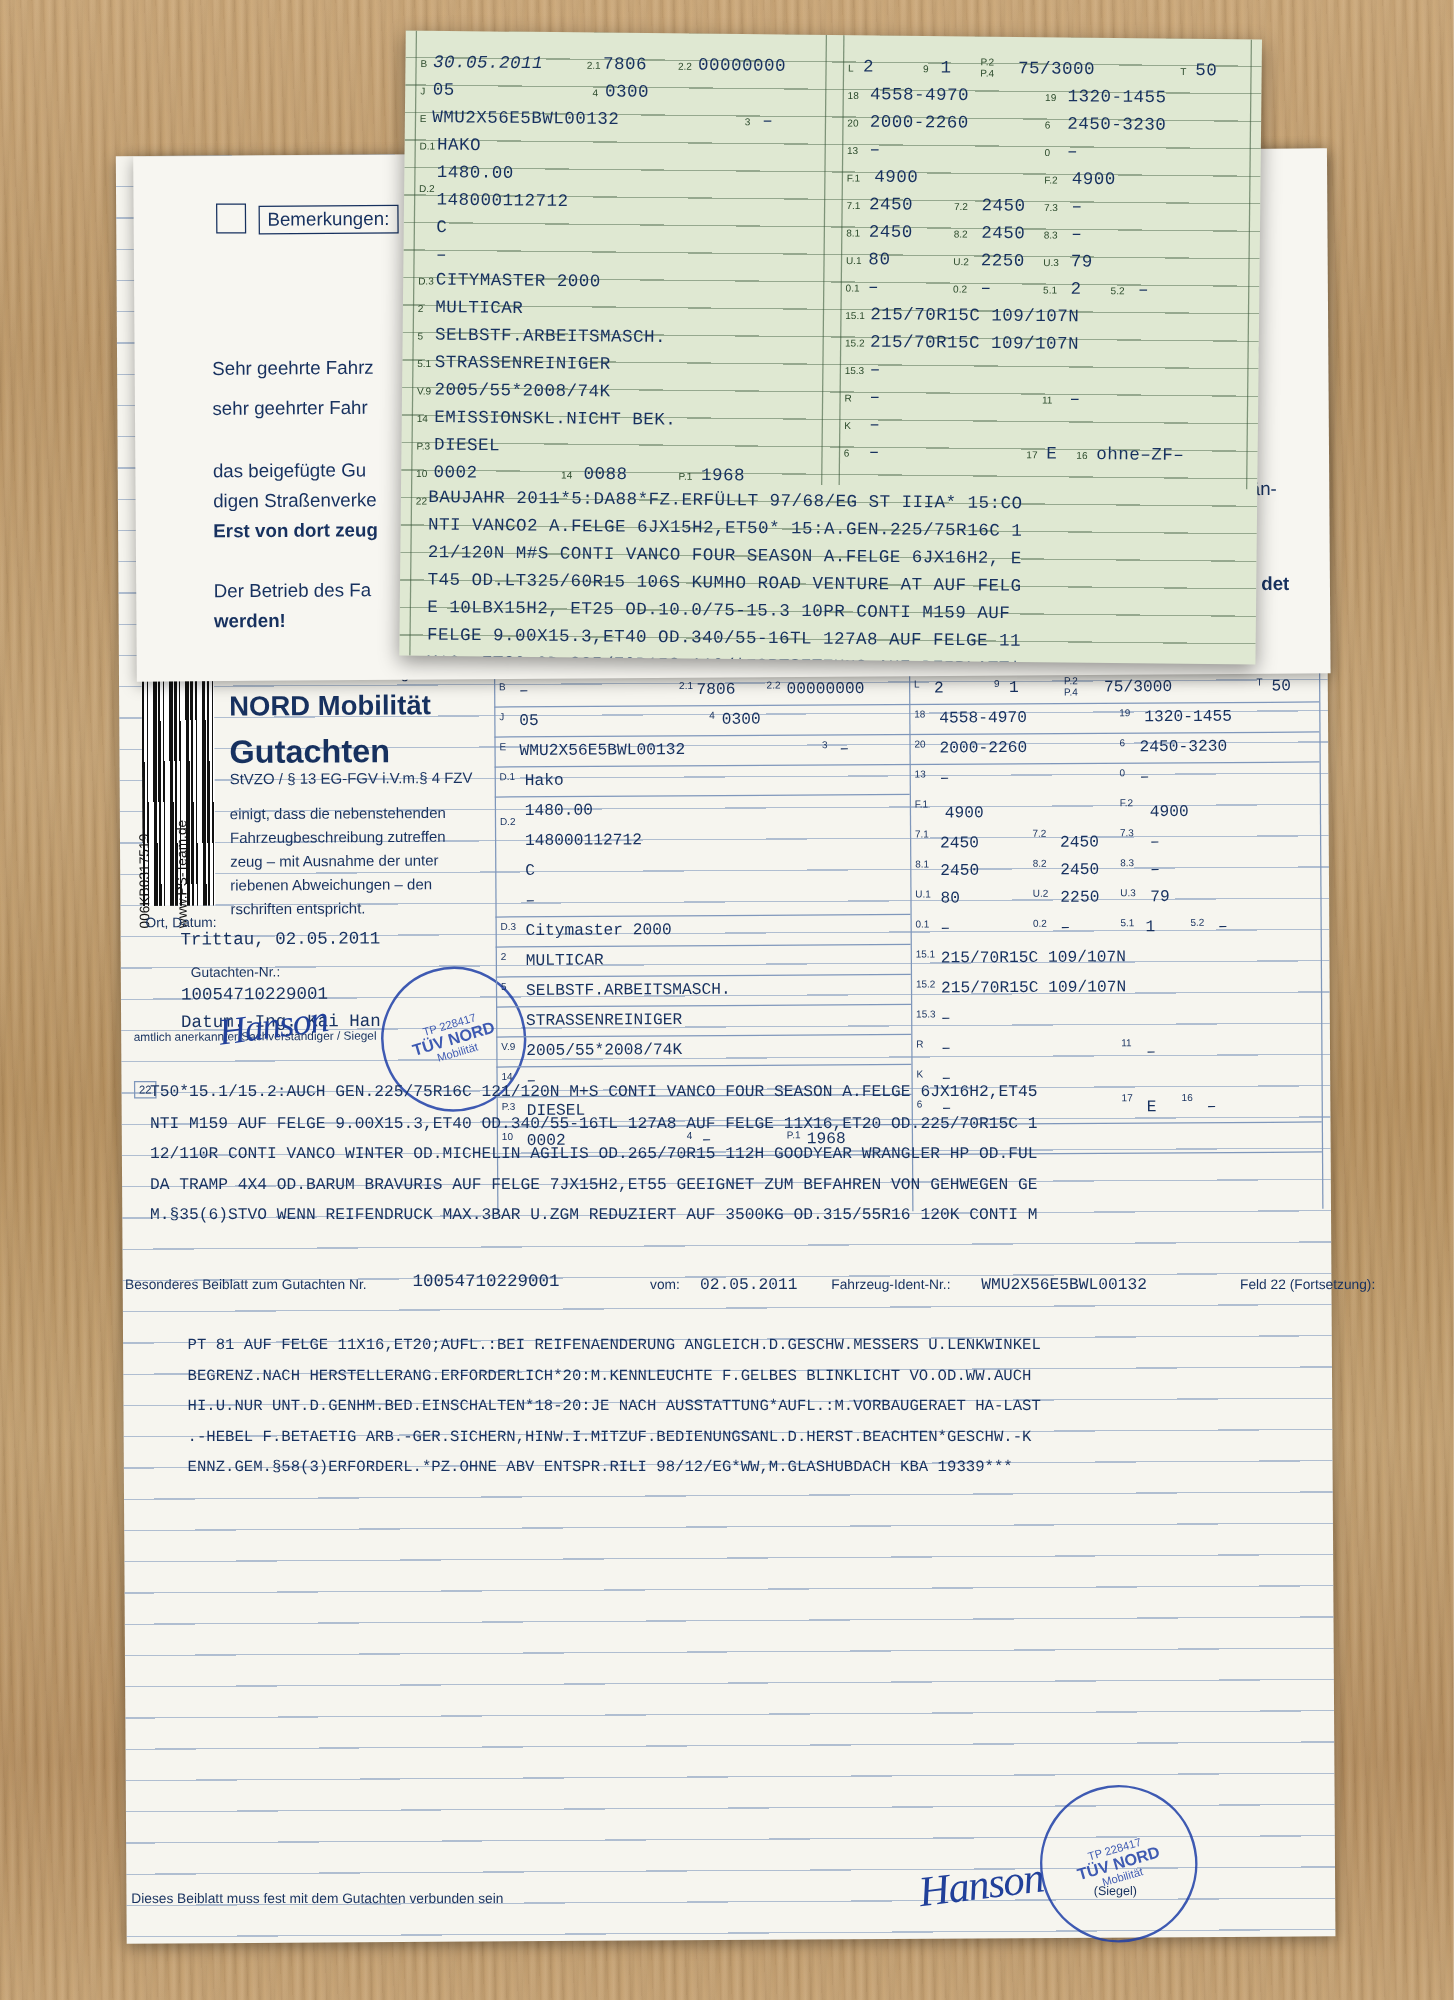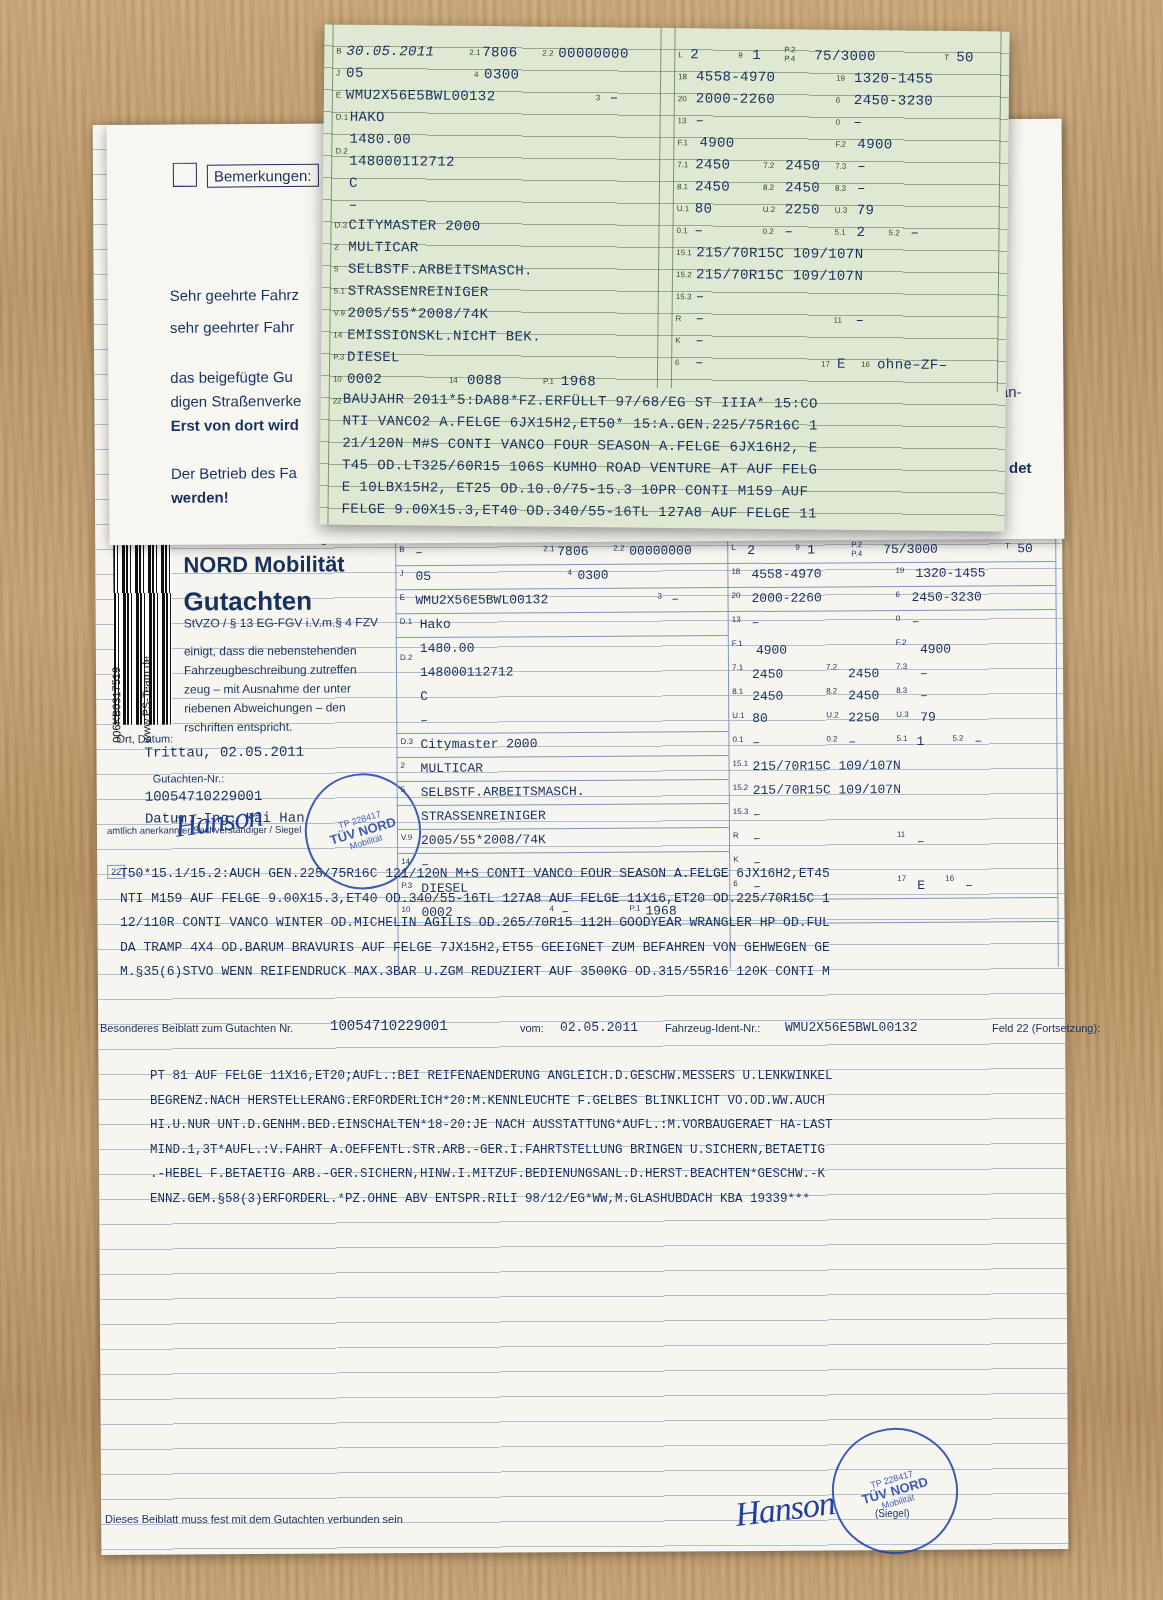--- a/index.html
+++ b/index.html
@@ -323,21 +323,20 @@
   <span class="mono" style="left:460px;top:-2px;font-size:13px;">02.05.2011</span>
   <span style="left:565px;top:0;">Fahrzeug-Ident-Nr.:</span>
   <span class="mono" style="left:685px;top:-2px;font-size:13px;">WMU2X56E5BWL00132</span>
   <span style="left:868px;top:0;padding-left:24px;">Feld 22 (Fortsetzung):</span>
 </div>
 
 <div id="beiblatt-body">
   <div class="ln mono">PT 81 AUF FELGE 11X16,ET20;AUFL.:BEI REIFENAENDERUNG ANGLEICH.D.GESCHW.MESSERS U.LENKWINKEL</div>
   <div class="ln mono">BEGRENZ.NACH HERSTELLERANG.ERFORDERLICH*20:M.KENNLEUCHTE F.GELBES BLINKLICHT VO.OD.WW.AUCH</div>
   <div class="ln mono">HI.U.NUR UNT.D.GENHM.BED.EINSCHALTEN*18-20:JE NACH AUSSTATTUNG*AUFL.:M.VORBAUGERAET HA-LAST</div>
-  <div class="ln mono">MIND.1,3T*AUFL.:V.FAHRT A.OEFFENTL.STR.ARB.-GER.I.FAHRTSTELLUNG BRINGEN U.SICHERN,BETAETIG</div>
   <div class="ln mono">.-HEBEL F.BETAETIG ARB.-GER.SICHERN,HINW.I.MITZUF.BEDIENUNGSANL.D.HERST.BEACHTEN*GESCHW.-K</div>
   <div class="ln mono">ENNZ.GEM.§58(3)ERFORDERL.*PZ.OHNE ABV ENTSPR.RILI 98/12/EG*WW,M.GLASHUBDACH KBA 19339***</div>
 </div>
 
 <div class="footnote">Dieses Beiblatt muss fest mit dem Gutachten verbunden sein</div>
 
 <div class="sig" style="left:735px;top:1490px;font-size:34px;">Hanson</div>
 <div class="stamp" style="left:832px;top:1428px;width:122px;height:122px;">
   <div>
     <small>TP 228417</small>
@@ -348,21 +347,21 @@
 <div style="position:absolute;left:875px;top:1508px;font-size:10px;color:#17315f;">(Siegel)</div>
 
 <div class="paper" id="sheet-letter">
   <div class="checkbox" style="left:66px;top:38px;"></div>
   <div style="position:absolute;left:100px;top:40px;font-size:15px;color:#17315f;border:1px solid #17315f;padding:2px 6px;">Bemerkungen:</div>
 
   <div class="txt" style="left:62px;top:162px;">Sehr geehrte Fahrz</div>
   <div class="txt" style="left:62px;top:194px;">sehr geehrter Fahr</div>
   <div class="txt" style="left:62px;top:244px;">das beigefügte Gu</div>
   <div class="txt" style="left:62px;top:268px;">digen Straßenverke</div>
-  <div class="txt" style="left:62px;top:292px;font-weight:bold;">Erst von dort wird</div>
+  <div class="txt" style="left:62px;top:292px;font-weight:bold;">Erst von dort zeug</div>
   <div class="txt" style="left:62px;top:340px;">Der Betrieb des Fa</div>
   <div class="txt" style="left:62px;top:364px;font-weight:bold;">werden!</div>
 
   <div class="txt" style="left:888px;top:264px;">län-</div>
   <div class="txt" style="left:900px;top:340px;font-weight:bold;">det</div>
 </div>
 
 <div class="pen-mark" style="left:985px;top:258px;">9</div>
 
 <div class="paper" id="card-green">

